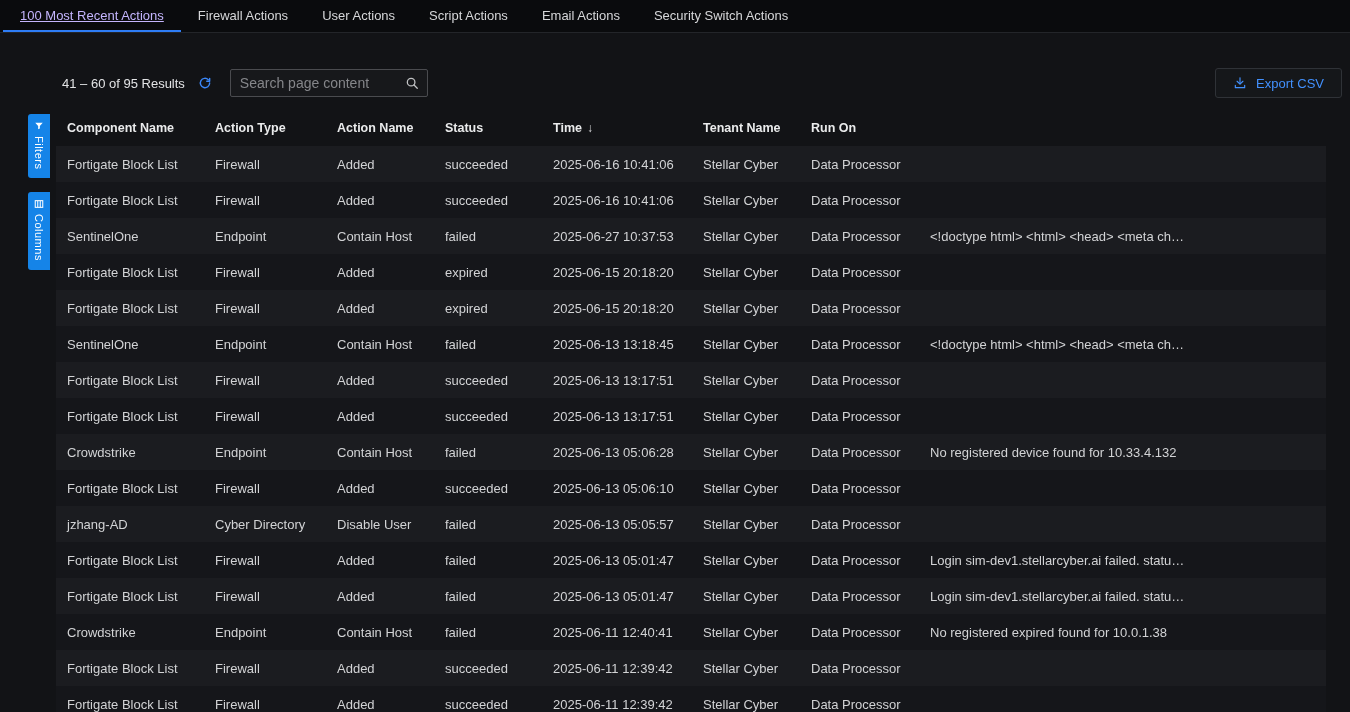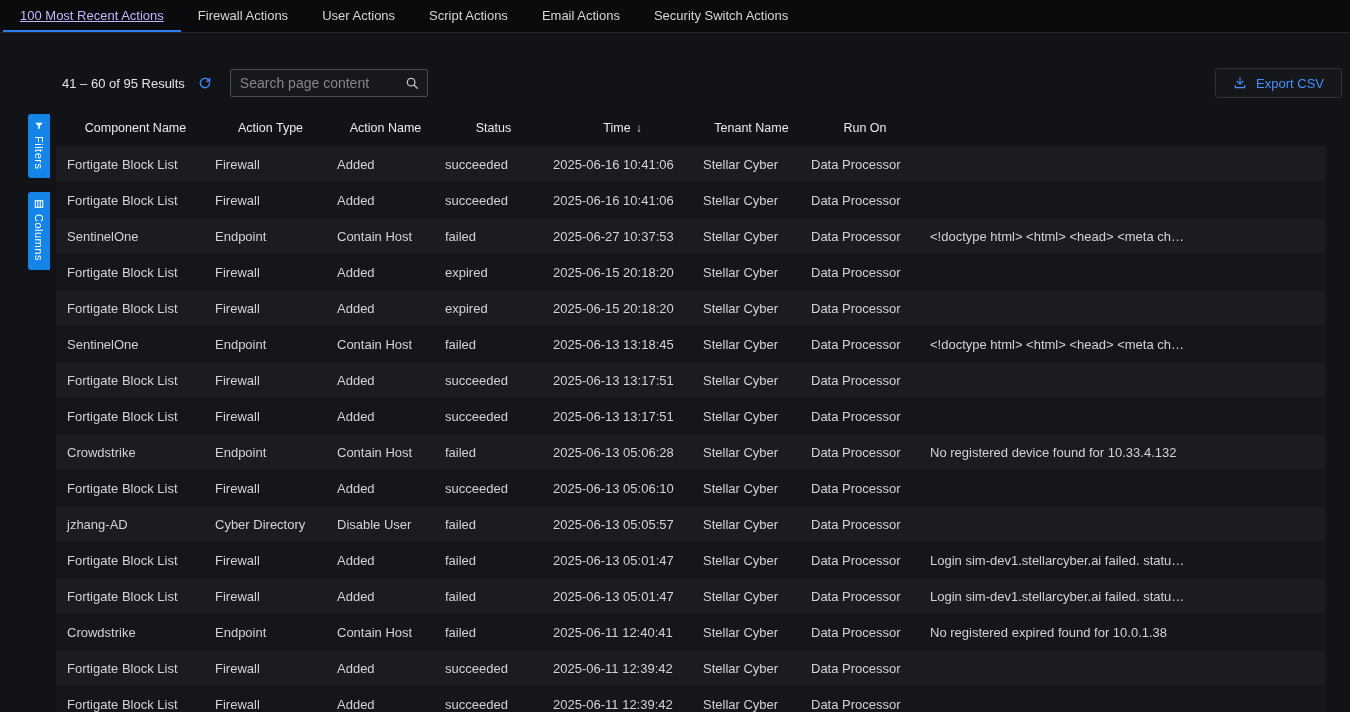--- a/index.html
+++ b/index.html
@@ -102,21 +102,21 @@
   .side-tab.columns { top: 192px; }
 
   
   .table-wrap { margin: 0 24px 0 56px; }
   .tr, .thead {
     display: grid;
     grid-template-columns: 148px 122px 108px 108px 150px 108px 119px 1fr;
     height: 36px;
     align-items: center;
   }
-  .thead { font-weight: normal; color: #eaebec; font-size: 12.5px; text-align: center; }
+  .thead { font-weight: bold; color: #eaebec; font-size: 12.5px; }
   .th, .td {
     padding-left: 11px;
     white-space: nowrap;
     overflow: hidden;
   }
   .th { cursor: pointer; }
   .td { font-size: 13px; color: #d2d3d5; }
   .tr:nth-child(odd)  { background: #1b1c20; }
   .tr:nth-child(even) { background: #15161a; }
   .sort-arrow { margin-left: 5px; font-size: 12px; color: #d8d9db; }

